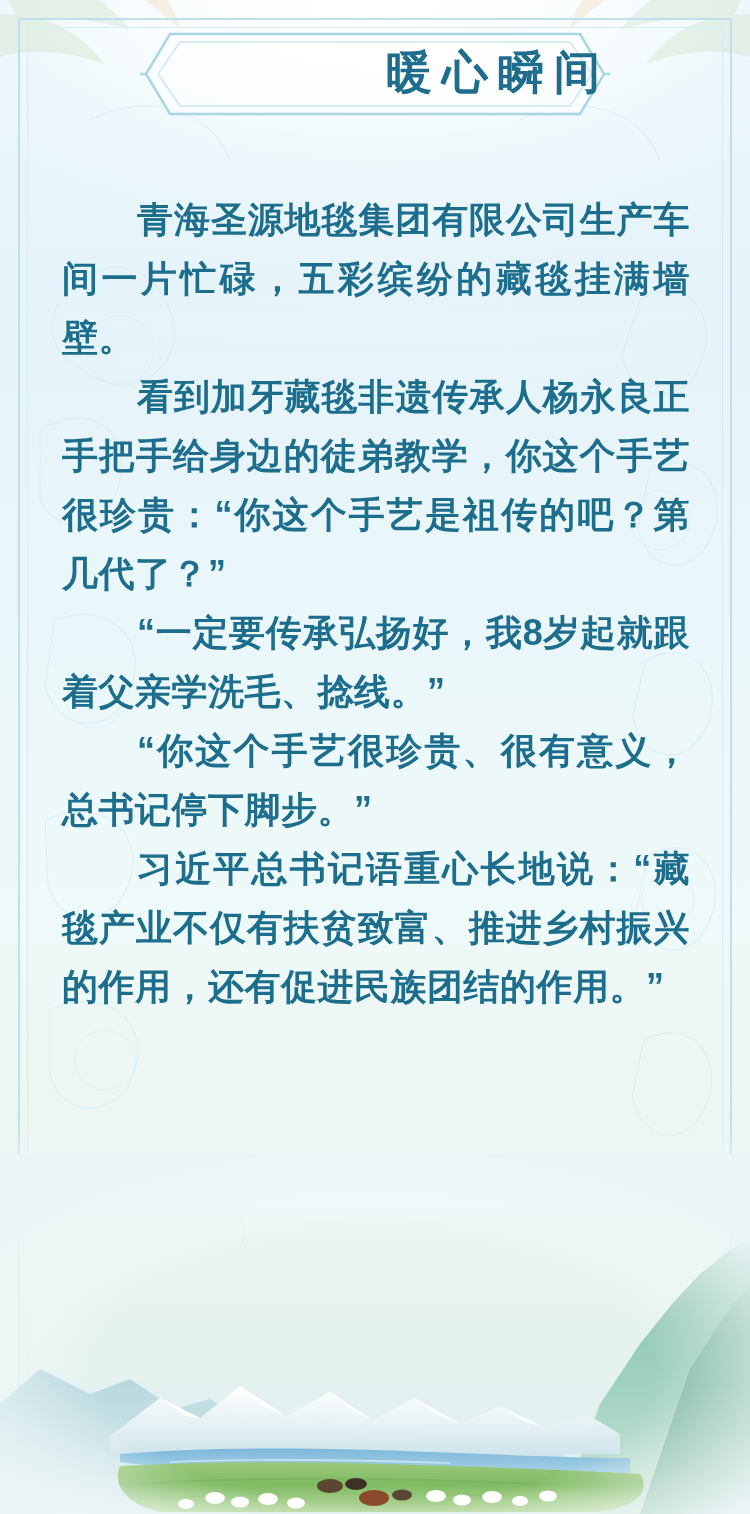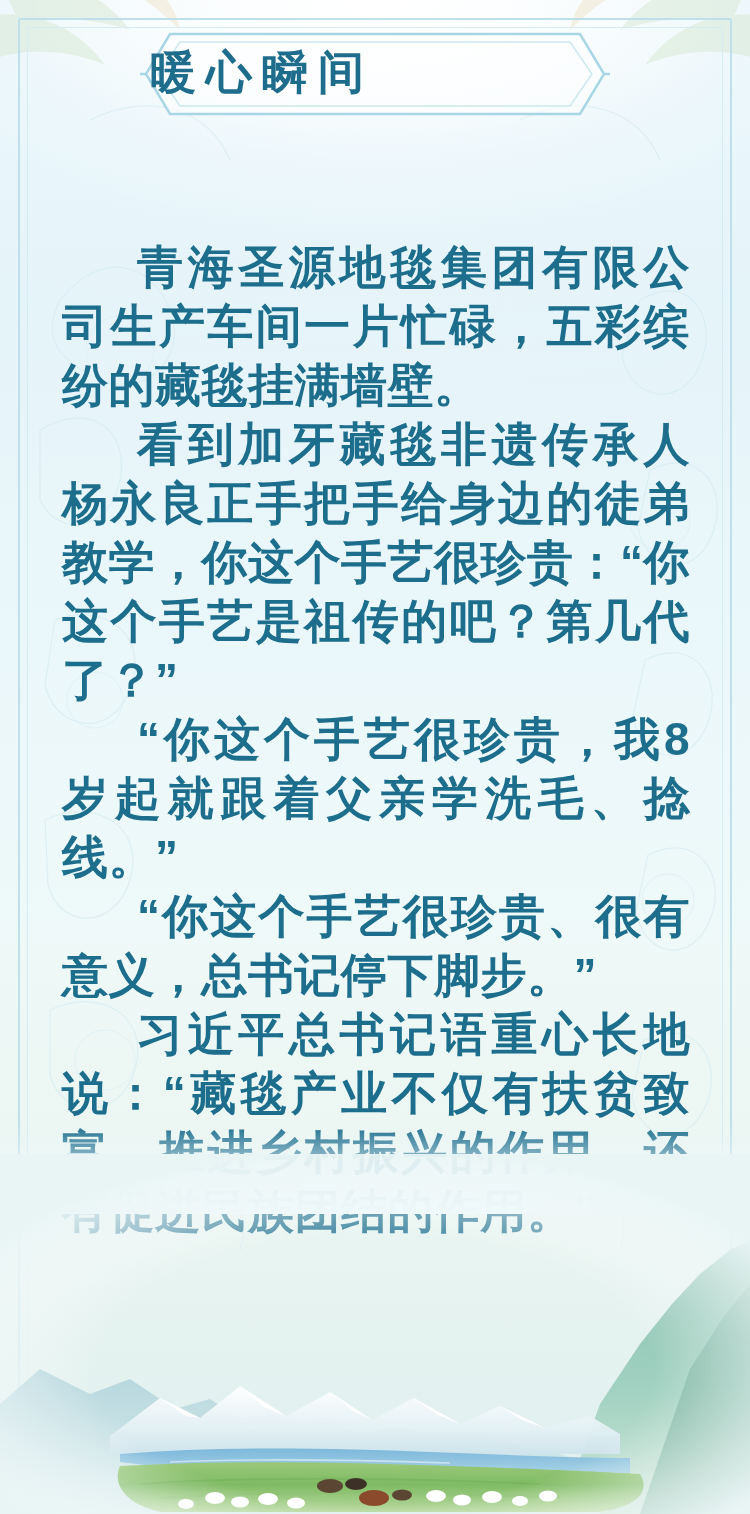--- a/index.html
+++ b/index.html
@@ -73,42 +73,41 @@
   .plaque {
     position: absolute;
     inset: 0;
   }
   .plaque svg { width: 100%; height: 100%; display:block; }
   .title-text {
     position: absolute;
     left: 0; right: 0;
     top: 50%;
     transform: translateY(-52%);
-    text-align: left;
+    text-align: right;
     font-family: "Liberation Serif", "DejaVu Serif", serif;
     font-size: 46px;
     letter-spacing: 10px;
     color: #1f6d8c;
     font-weight: 700;
     text-indent: 10px;
   }
 
   
   .body-text {
     position: absolute;
     left: 62px;
     top: 190px;
     width: 628px;
     color: #1d6e8d;
-    font-size: 46px;
+    font-size: 36px;
     line-height: 59px;
     font-weight: 700;
     letter-spacing: 0.5px;
     font-family: "Liberation Sans", "DejaVu Sans", sans-serif;
-    margin-top: 48px;
   }
   .body-text p {
     margin: 0 0 0 0;
     text-indent: 75px;
     text-align: justify;
     text-justify: inter-ideograph;
   }
 
   
   .scene {
@@ -197,21 +196,21 @@
         <path d="M6 46 L-4 46" stroke="#a9d6e4" stroke-width="2.5"></path>
         <path d="M464 46 L474 46" stroke="#a9d6e4" stroke-width="2.5"></path>
       </svg>
     </div>
     <div class="title-text">暖心瞬间</div>
   </div>
 
   <div class="body-text">
     <p>青海圣源地毯集团有限公司生产车间一片忙碌，五彩缤纷的藏毯挂满墙壁。</p>
     <p>看到加牙藏毯非遗传承人杨永良正手把手给身边的徒弟教学，你这个手艺很珍贵：“你这个手艺是祖传的吧？第几代了？”</p>
-    <p>“你这个手艺很珍贵，我8岁起就跟着父亲学洗毛、捻线。”</p>
+    <p>“一定要传承弘扬好，我8岁起就跟着父亲学洗毛、捻线。”</p>
     <p>“你这个手艺很珍贵、很有意义，总书记停下脚步。”</p>
     <p>习近平总书记语重心长地说：“藏毯产业不仅有扶贫致富、推进乡村振兴的作用，还有促进民族团结的作用。”</p>
   </div>
 
   <div class="scene-fade"></div>
 
   <div class="scene">
     <svg viewBox="0 0 750 360" preserveAspectRatio="none" xmlns="http://www.w3.org/2000/svg">
       <defs>
         <linearGradient id="skyG" x1="0" y1="0" x2="0" y2="1">

